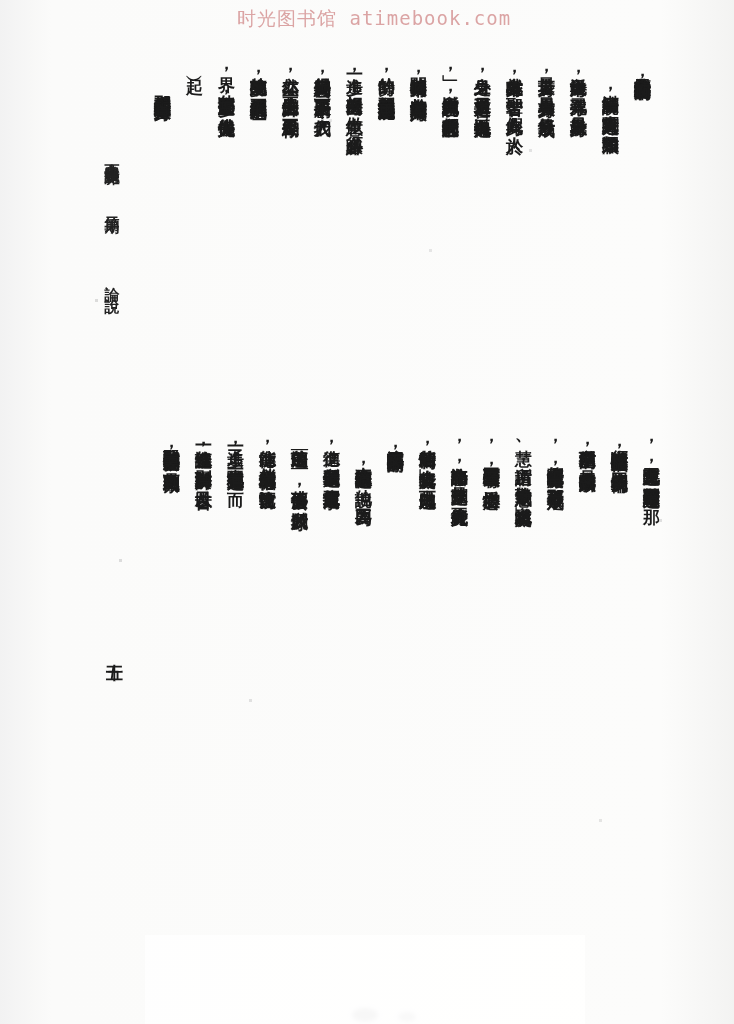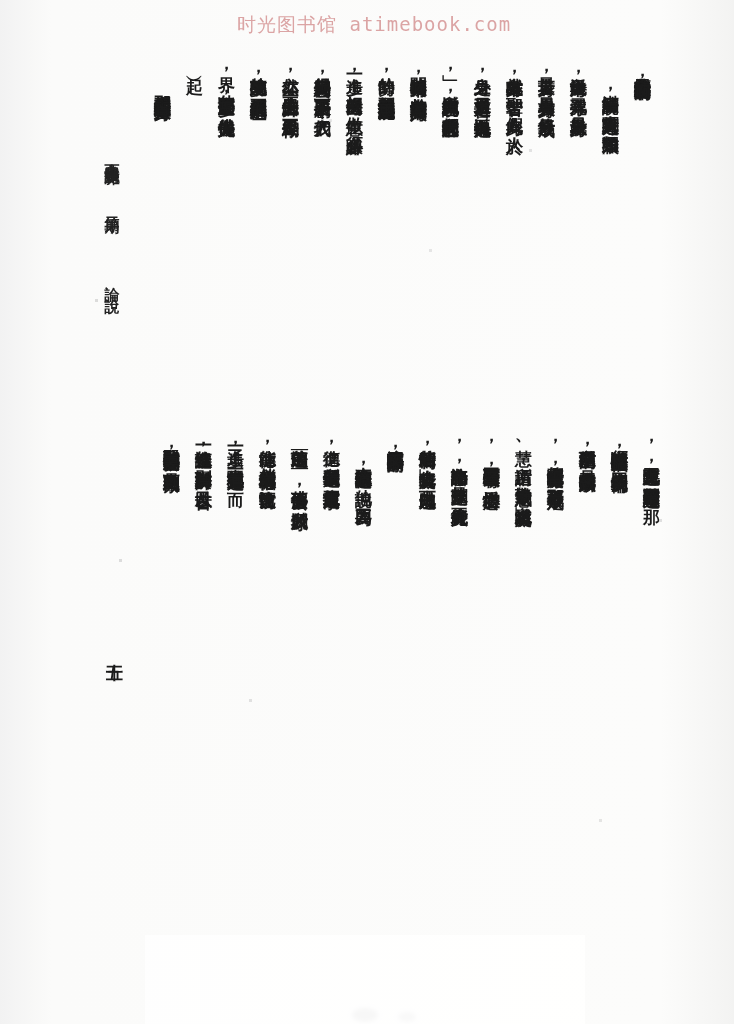--- a/index.html
+++ b/index.html
@@ -9,21 +9,21 @@
     margin:0 auto;
     background:linear-gradient(90deg,#f2f2f2 0%,#fbfbfa 7%,#fcfcfb 90%,#f3f3f2 100%);
     overflow:hidden;
     font-family:"Liberation Serif","DejaVu Serif",serif;
   }
   .page::after{ 
     content:"";position:absolute;left:145px;top:935px;width:440px;height:89px;
     background:#ffffff;opacity:.8;pointer-events:none;
   }
   .watermark{
-    position:absolute;top:12px;left:237px;
+    position:absolute;top:6px;left:237px;
     font-family:"DejaVu Sans Mono","DejaVu Sans",monospace;
     font-size:19px;line-height:24px;color:#dba4a4;letter-spacing:1px;
     white-space:nowrap;
   }
   .vtext{
     position:absolute;
     writing-mode:vertical-rl;text-orientation:upright;
     font-size:17px;color:#1b1b1b;font-weight:600;
   }
   .vtext p{margin:0;line-height:32px;letter-spacing:0.5px;}

